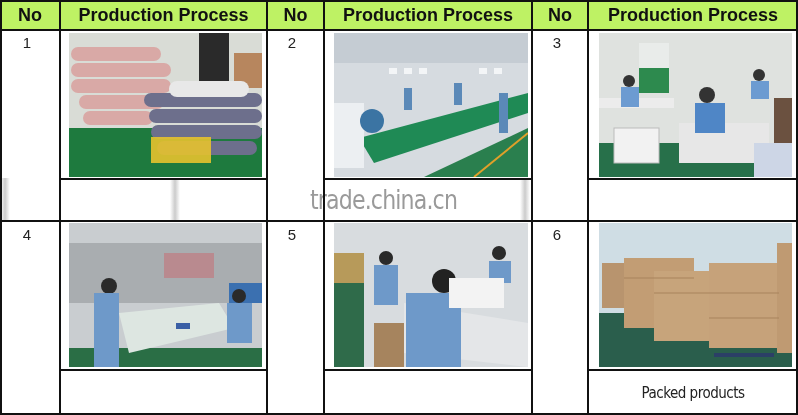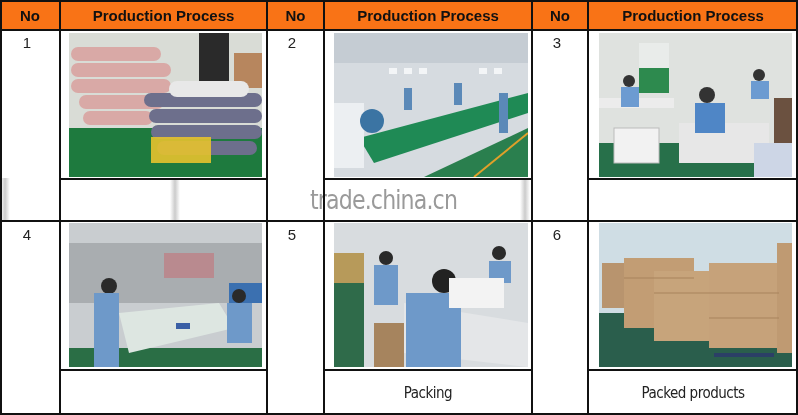--- a/index.html
+++ b/index.html
@@ -1,19 +1,19 @@
 <!DOCTYPE html>
 <html><head>
 <meta charset="utf-8">
 <style>
   html, body { margin:0; padding:0; background:#ffffff; }
   body { width:798px; height:415px; position:relative; overflow:hidden; font-family:"Liberation Sans", sans-serif; }
   .grid { position:absolute; left:0; top:0; width:798px; height:415px; }
   .cell { position:absolute; box-sizing:border-box; }
-  .hdr { background:#f97316; font-weight:bold; font-size:15px; color:#111; display:flex; align-items:center; justify-content:center; }
+  .hdr { background:#bef264; font-weight:bold; font-size:18px; color:#111; display:flex; align-items:center; justify-content:center; }
   .num { font-size:15px; color:#222; text-align:center; padding-top:4px; }
   .caption { font-size:15px; color:#222; display:flex; align-items:center; justify-content:center; font-family:"DejaVu Sans", sans-serif; font-stretch:condensed; letter-spacing:-0.5px; }
   .vline { position:absolute; width:2px; background:#111; }
   .hline { position:absolute; height:2px; background:#111; }
   .photo { position:absolute; overflow:hidden; }
   .watermark { position:absolute; left:310px; top:185px; font-size:26px; color:#9a9a9a; letter-spacing:-1px; font-family:"DejaVu Sans", sans-serif; transform:scaleX(0.85); transform-origin:left; }
   .fade { position:absolute; top:178px; width:10px; height:42px; background:linear-gradient(90deg, rgba(255,255,255,0), rgba(190,190,190,0.8), rgba(255,255,255,0)); }
 </style>
 </head>
 <body>
@@ -147,21 +147,20 @@
       <g stroke="#a8835c" stroke-width="1">
         <line x1="25" y1="55" x2="95" y2="55"></line>
           <line x1="55" y1="70" x2="110" y2="70"></line>
         <line x1="110" y1="70" x2="180" y2="70"></line>
           <line x1="110" y1="95" x2="180" y2="95"></line>
       </g>
       <rect x="115" y="130" width="60" height="4" fill="#2b3f66"></rect>
     </svg>
   </div>
 
-  <div class="cell caption" style="left:324px;top:370px;width:208px;height:45px;">Packing</div>
   <div class="cell caption" style="left:588px;top:370px;width:210px;height:45px;">Packed products</div>
 
   <div class="hline" style="left:0;top:0;width:798px;"></div>
   <div class="hline" style="left:0;top:29px;width:798px;"></div>
   <div class="hline" style="left:60px;top:178px;width:207px;"></div>
   <div class="hline" style="left:324px;top:178px;width:208px;"></div>
   <div class="hline" style="left:588px;top:178px;width:210px;"></div>
   <div class="hline" style="left:0;top:220px;width:798px;"></div>
   <div class="hline" style="left:60px;top:369px;width:207px;"></div>
   <div class="hline" style="left:324px;top:369px;width:208px;"></div>

